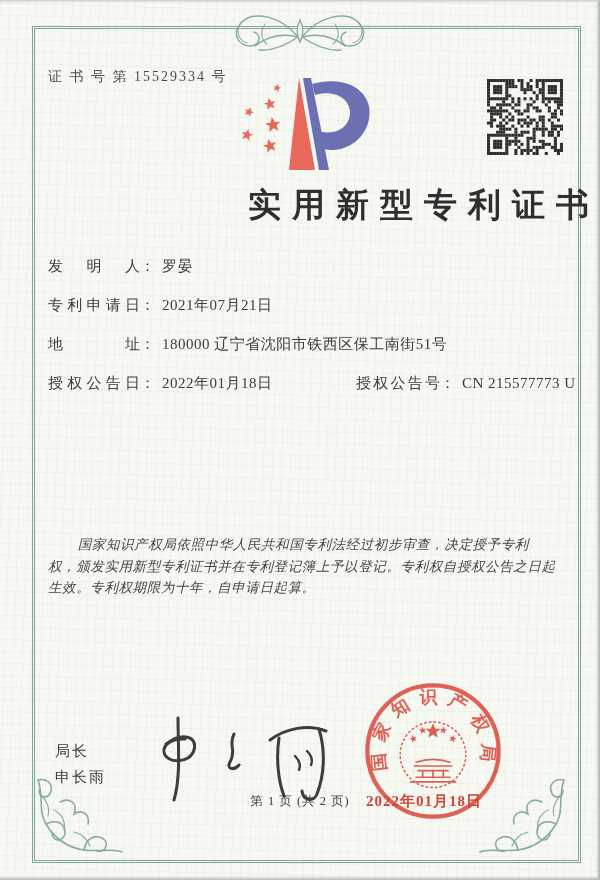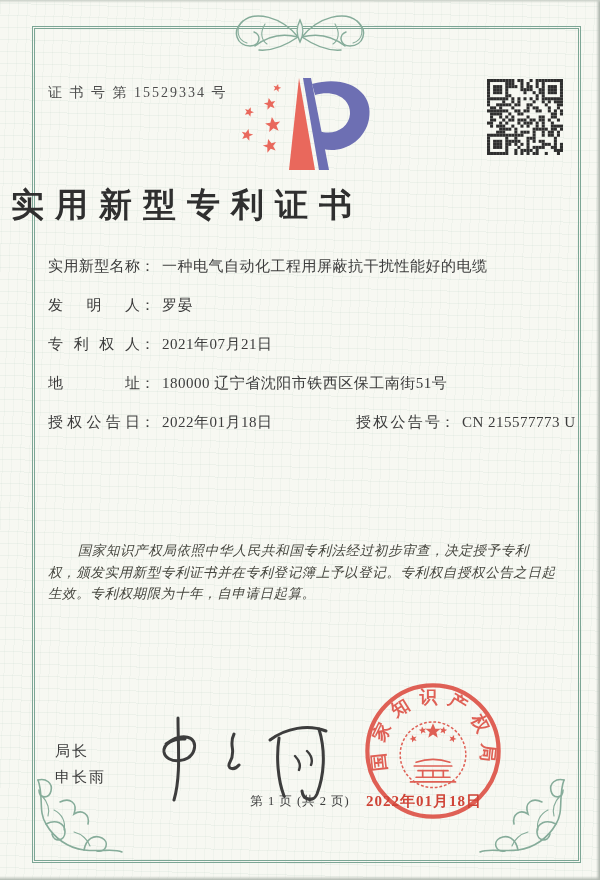--- a/index.html
+++ b/index.html
@@ -17,45 +17,45 @@
   }
   .edge-r{position:absolute;right:0;top:0;width:4px;height:100%;background:linear-gradient(to left,#a9b1a9,rgba(170,178,170,0));}
   .edge-b{position:absolute;left:0;bottom:0;width:100%;height:4px;background:linear-gradient(to top,#b3bab2,rgba(179,186,178,0));}
   .edge-t{position:absolute;left:0;top:0;width:100%;height:3px;background:linear-gradient(to bottom,#c9cfc7,rgba(200,206,198,0));}
   .frame{
     position:absolute;left:32px;top:26px;right:19px;bottom:17px;
     border:3px double #7ca695;
   }
   .ornament{position:absolute;pointer-events:none;}
   .cert-no{
-    position:absolute;left:48px;top:84px;
+    position:absolute;left:48px;top:68px;
     font-size:14px;letter-spacing:2px;color:#4c4c4c;
   }
   .logo{position:absolute;left:228px;top:72px;}
   .qr{position:absolute;left:487px;top:79px;width:76px;height:76px;}
   .title{
-    position:absolute;left:0;top:183px;width:100%;text-align:left;
+    position:absolute;left:0;top:183px;width:100%;text-align:right;
     font-size:33px;font-weight:bold;color:#2f2f2f;letter-spacing:11px;text-indent:11px;font-family:Liberation Serif, serif;
   }
   .fields{position:absolute;left:48px;top:254px;width:510px;font-size:15px;color:#3c3c3c;}
   .row{position:relative;line-height:24px;margin-bottom:15px;white-space:nowrap;}
   .lbl{
     display:inline-block;width:92px;vertical-align:top;
     text-align:justify;text-align-last:justify;
   }
   .colon{display:inline-block;}
   .val{margin-left:7px;letter-spacing:0.5px;}
   .grant-right{position:absolute;left:272px;top:0;margin-left:36px;}
   .grant-right .lbl{width:84px;}
   .paras{
     position:absolute;left:48px;top:526px;width:508px;
     font-size:13.5px;line-height:21.5px;color:#46463f;
     font-style:italic;letter-spacing:0.6px;
   }
-  .paras p{margin:14px 0 2px 0;text-indent:2.2em;}
+  .paras p{margin:8px 0 2px 0;text-indent:2.2em;}
   .signer{position:absolute;left:55px;top:738px;font-family:Liberation Sans, sans-serif;
     font-size:15px;color:#3a3a3a;line-height:26px;letter-spacing:2px;}
   .signature{position:absolute;left:138px;top:708px;}
   .seal{position:absolute;left:358px;top:676px;opacity:0.9;}
   .seal-date{
     position:absolute;left:366px;top:792px;z-index:3;
     font-size:15px;color:#cf4437;letter-spacing:1px;font-weight:bold;
   }
   .footer{
     position:absolute;left:0;top:793px;width:100%;text-align:center;
@@ -458,27 +458,24 @@
         <rect x="48.64" y="72.96" width="3.04" height="3.04"></rect>
         <rect x="57.76" y="72.96" width="3.04" height="3.04"></rect>
         <rect x="69.92" y="72.96" width="3.04" height="3.04"></rect>
       </g>
     </svg>
 
   <div class="title">实用新型专利证书</div>
 
   <div class="fields">
     <div class="row">
-      <span class="lbl">实用新型名称</span><span class="colon">：</span><span class="val">一种电气自动化工程用屏蔽抗干扰性能好的电缆</span>
-    </div>
-    <div class="row">
       <span class="lbl">发明人</span><span class="colon">：</span><span class="val">罗晏</span>
     </div>
     <div class="row">
-      <span class="lbl">专利权人</span><span class="colon">：</span><span class="val">2021年07月21日</span>
+      <span class="lbl">专利申请日</span><span class="colon">：</span><span class="val">2021年07月21日</span>
     </div>
     <div class="row">
       <span class="lbl">地址</span><span class="colon">：</span><span class="val">180000 辽宁省沈阳市铁西区保工南街51号</span>
     </div>
     <div class="row">
       <span class="lbl">授权公告日</span><span class="colon">：</span><span class="val">2022年01月18日</span>
       <span class="grant-right">
         <span class="lbl">授权公告号</span><span class="colon">：</span><span class="val">CN 215577773 U</span>
       </span>
     </div>

